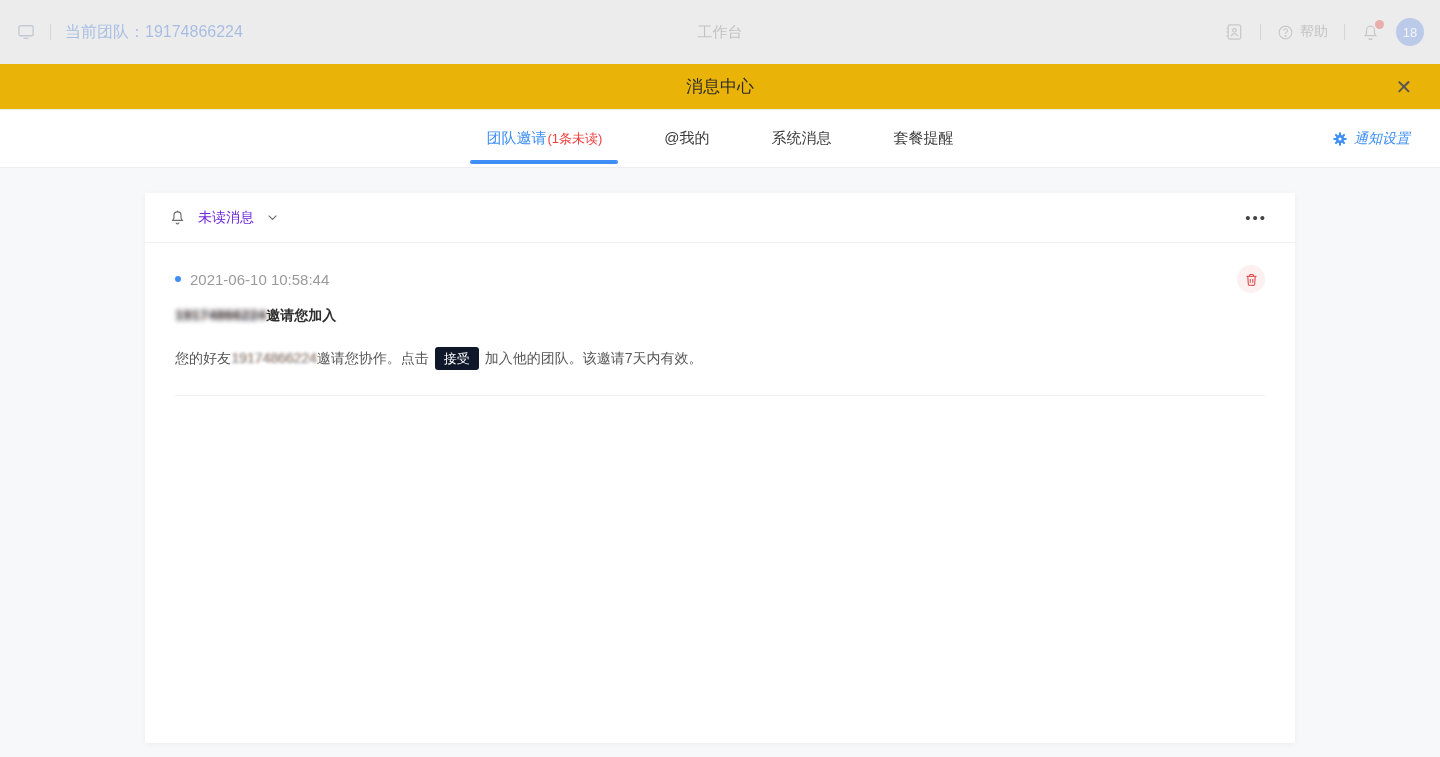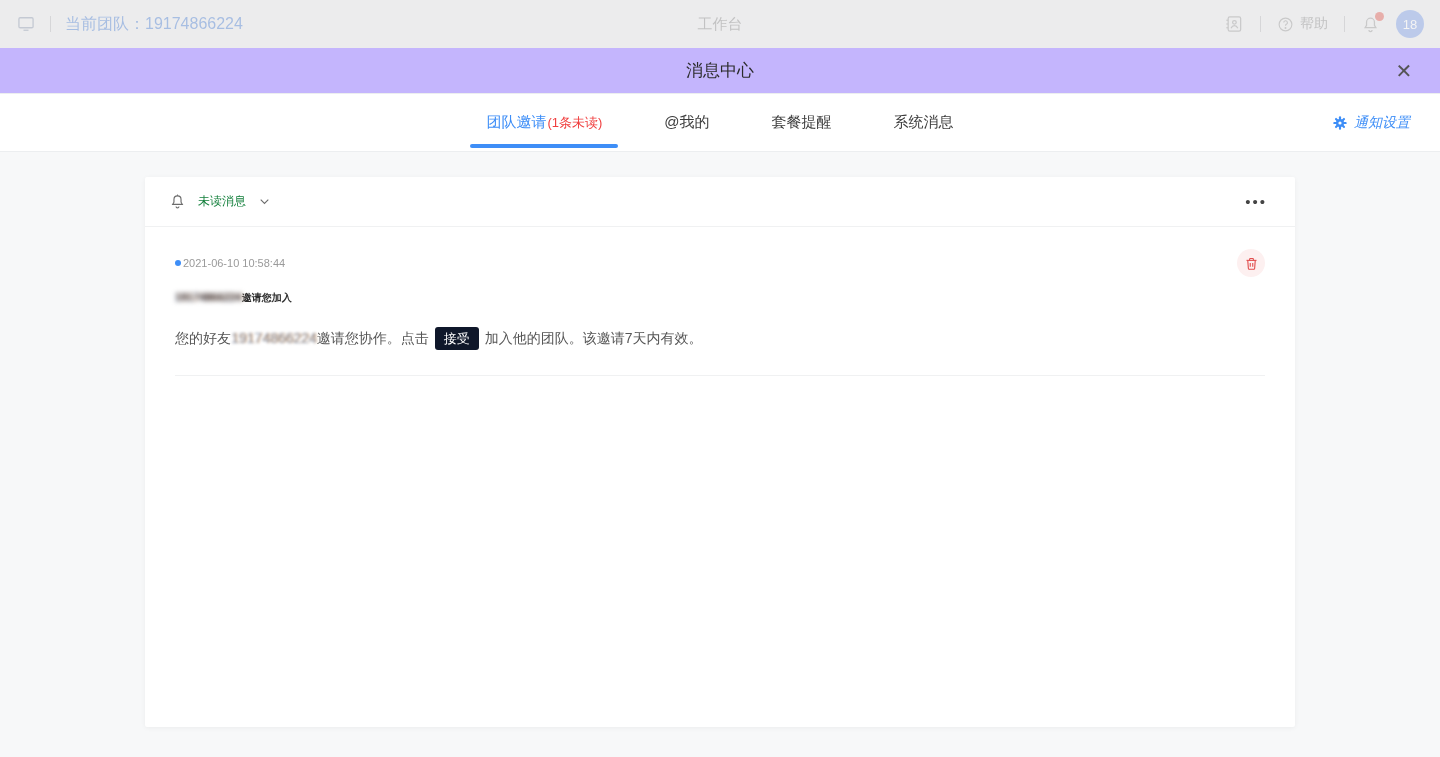--- a/index.html
+++ b/index.html
@@ -6,42 +6,42 @@
   html,body { width:1440px; height:757px; }
   body {
     font-family: "Liberation Sans", "DejaVu Sans", sans-serif;
     background:#f7f8f9;
     color:#333;
     overflow:hidden;
   }
 
   
   .topbar {
-    height:48px; background:#ececed;
+    height:64px; background:#ececed;
     display:flex; align-items:center; justify-content:space-between;
     padding:0 16px; position:relative;
   }
   .topbar-inner { display:flex; align-items:center; width:100%; opacity:0.42; }
   .tb-left { display:flex; align-items:center; gap:14px; flex:1; }
   .tb-center { flex:0 0 auto; color:#8a8a8a; font-size:15px; }
   .tb-right { display:flex; align-items:center; gap:16px; flex:1; justify-content:flex-end; }
   .tb-divider { width:1px; height:16px; background:#b9b9bd; }
   .tb-team { color:#4a7fd4; font-size:16px; }
   .tb-help { display:flex; align-items:center; gap:6px; color:#8a8a8a; font-size:14px; }
   .icon { display:inline-flex; align-items:center; justify-content:center; }
   .bell-wrap { position:relative; }
   .bell-dot { position:absolute; top:-3px; right:-4px; width:9px; height:9px; border-radius:50%; background:#e25a50; }
   .avatar { width:28px; height:28px; border-radius:50%; background:#7b9de8;
     color:#fff; font-size:13px; display:flex; align-items:center; justify-content:center; }
 
   
   .modal { background:#fff; height:709px; display:flex; flex-direction:column; }
   .modal-header {
     height:46px; position:relative; display:flex; align-items:center; justify-content:center;
-    border-bottom:1px solid #eceef0; background:#c4b5fd;
+    border-bottom:1px solid #eceef0; background:#eab308;
   }
   .modal-title { font-size:17px; color:#2b2b2b; }
   .modal-close {
     position:absolute; right:22px; top:50%; transform:translateY(-50%);
     width:28px; height:28px; display:flex; align-items:center; justify-content:center;
     cursor:pointer; color:#555;
   }
 
   
   .tabs-row {
@@ -71,32 +71,32 @@
   .card {
     width:1150px; height:550px; margin:0 auto; background:#fff;
     border-radius:2px; box-shadow:0 1px 5px rgba(0,0,0,0.05);
     display:flex; flex-direction:column;
   }
   .card-header {
     height:50px; display:flex; align-items:center; justify-content:space-between;
     padding:0 24px; border-bottom:1px solid #f0f1f2;
   }
   .filter { display:flex; align-items:center; gap:12px; cursor:pointer; }
-  .filter-label { font-size:12px; color:#15803d; }
+  .filter-label { font-size:14px; color:#6d28d9; }
   .more-btn { color:#444; font-size:15px; letter-spacing:2px; cursor:pointer; line-height:1; padding:4px; }
 
   .message { padding:22px 30px 0 30px; }
   .msg-meta { display:flex; align-items:center; justify-content:space-between; }
-  .msg-time { display:flex; align-items:center; gap:2px; font-size:11px; color:#9a9a9a; }
+  .msg-time { display:flex; align-items:center; gap:9px; font-size:15px; color:#9a9a9a; }
   .msg-dot { width:6px; height:6px; border-radius:50%; background:#3e8ef7; }
   .trash-btn {
     width:28px; height:28px; border-radius:50%; background:#fdf0f0;
     display:flex; align-items:center; justify-content:center; cursor:pointer;
   }
-  .msg-title { margin-top:14px; font-size:10px; font-weight:bold; color:#2f2f2f; }
+  .msg-title { margin-top:14px; font-size:14px; font-weight:bold; color:#2f2f2f; }
   .redacted { filter:blur(2.4px); letter-spacing:0.5px; color:#3b4a66; text-shadow:1px 0 0 #c07b3a; }
   .redacted-soft { filter:blur(1.6px); color:#8b94a6; text-shadow:1px 0 0 #d8a06a; }
   .msg-body { margin-top:20px; font-size:14px; color:#555; display:flex; align-items:center; flex-wrap:wrap; gap:0; line-height:26px; }
   .accept-btn {
     display:inline-block; background:#0f172a; color:#fff; font-size:13px;
     padding:3px 9px; border-radius:3px; margin:0 6px; cursor:pointer; line-height:17px;
   }
   .msg-divider { margin:24px 0 0 0; border-top:1px solid #f0f1f2; }
 </style>
 </head>
@@ -162,25 +162,25 @@
       <div class="tab active">
         <span class="tab-label">团队邀请</span>
         <span class="tab-badge">(1条未读)</span>
         <span class="tab-underline"></span>
       </div>
       <div class="tab">
         <span class="tab-label">@我的</span>
 
       </div>
       <div class="tab">
+        <span class="tab-label">系统消息</span>
+
+      </div>
+      <div class="tab">
         <span class="tab-label">套餐提醒</span>
-
-      </div>
-      <div class="tab">
-        <span class="tab-label">系统消息</span>
 
       </div>
     </div>
     <div class="notify-settings">
       <span class="icon">
         <svg width="16" height="16" viewBox="0 0 24 24">
           <g fill="#3e8ef7">
             <rect x="10.4" y="2" width="3.2" height="20" rx="1.4"></rect>
             <rect x="10.4" y="2" width="3.2" height="20" rx="1.4" transform="rotate(45 12 12)"></rect>
             <rect x="10.4" y="2" width="3.2" height="20" rx="1.4" transform="rotate(90 12 12)"></rect>

